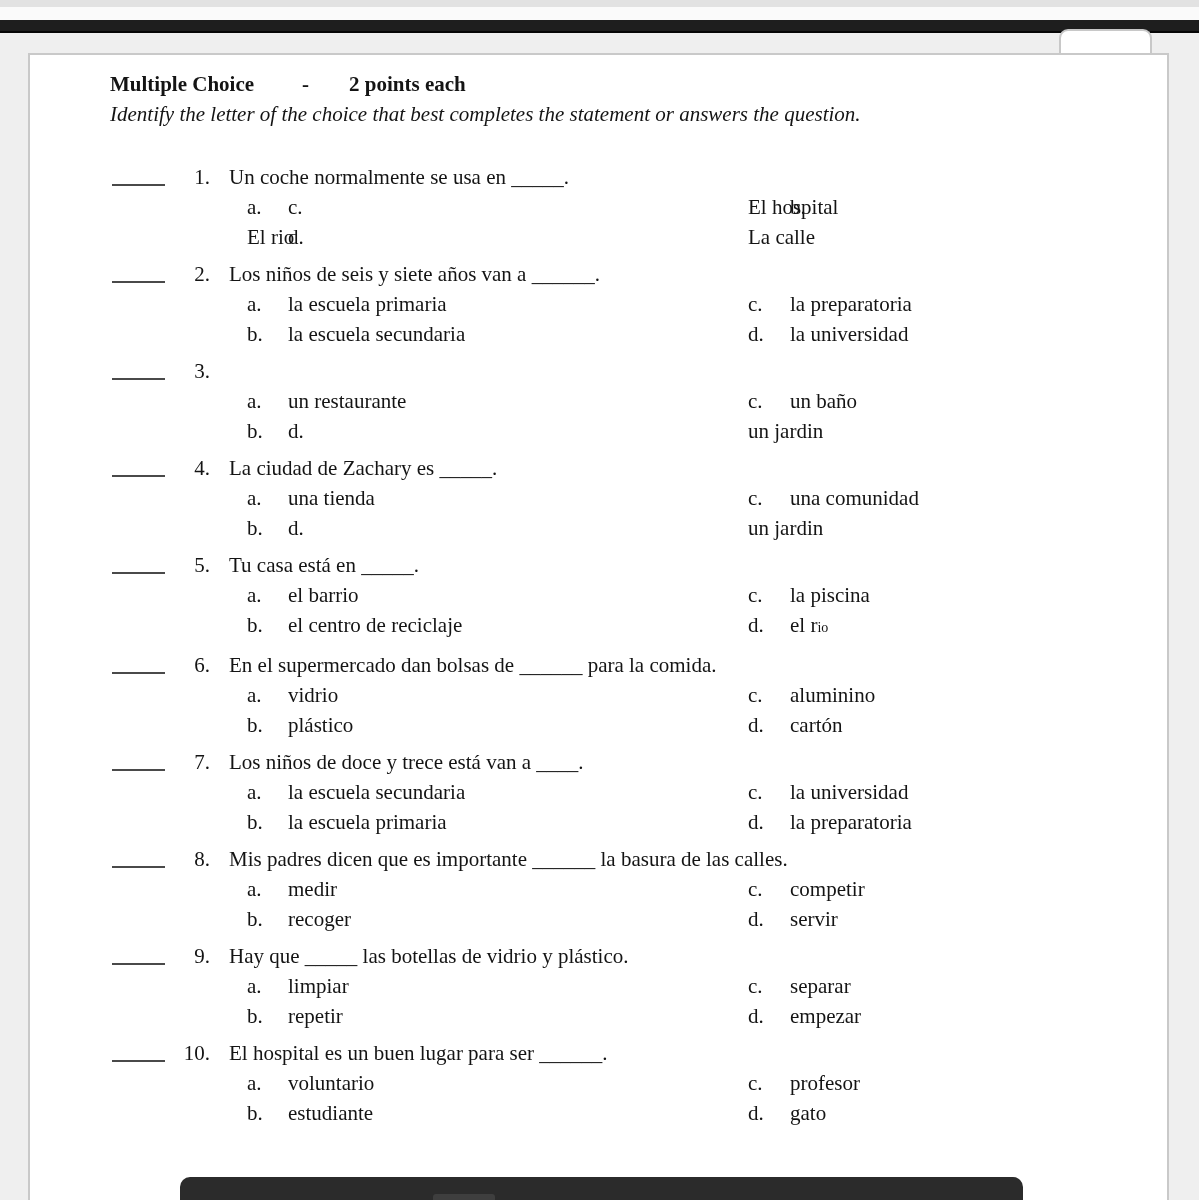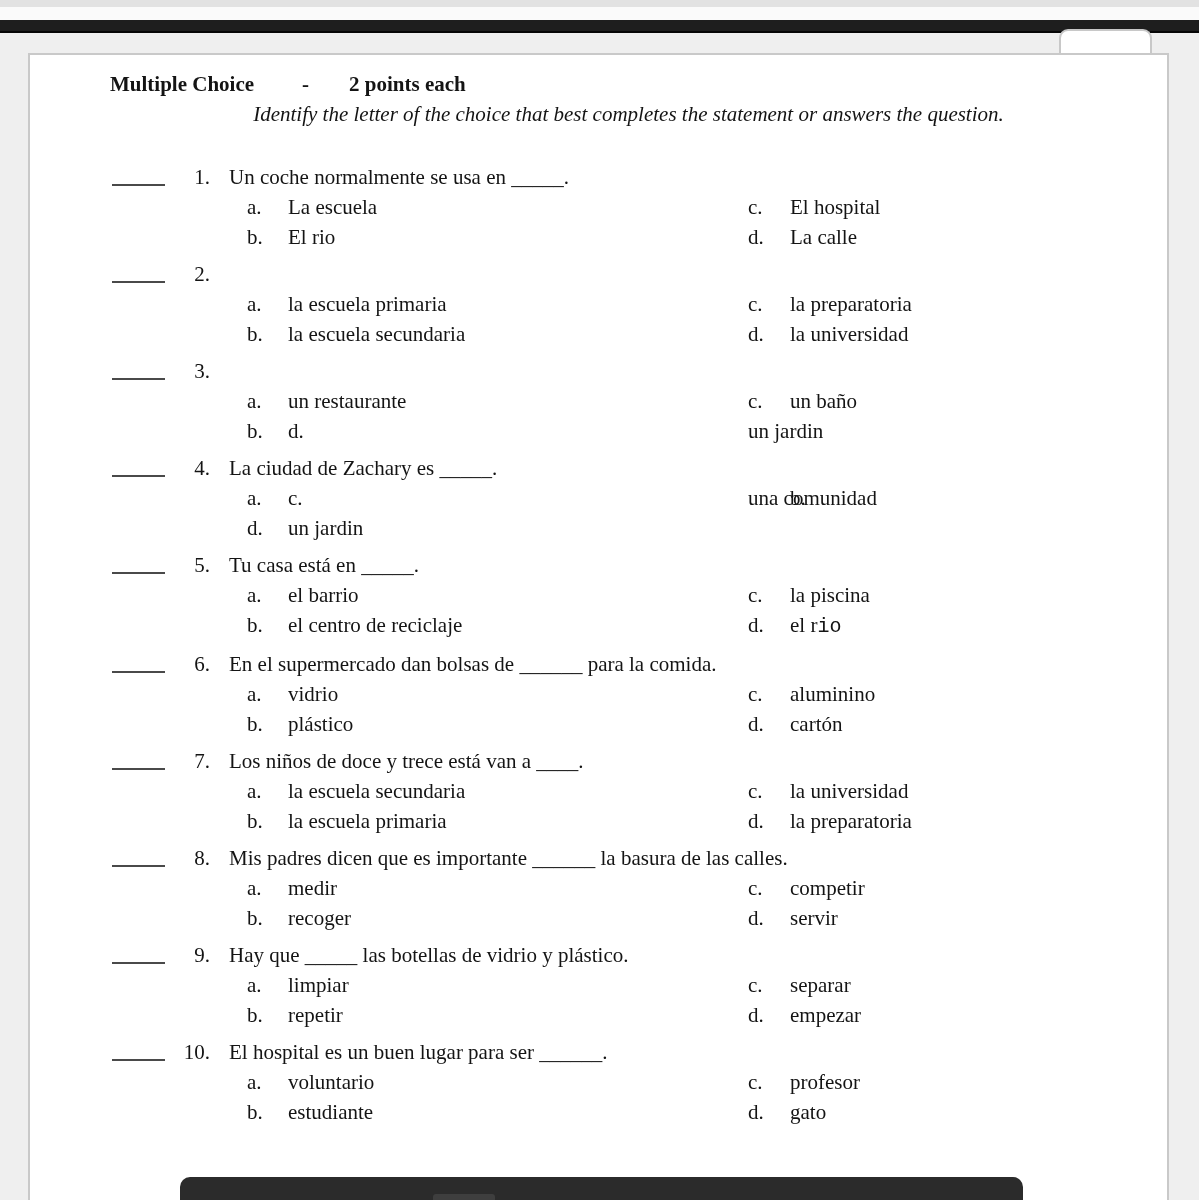--- a/index.html
+++ b/index.html
@@ -20,35 +20,35 @@
                  background: #ffffff; border: 2px solid #c8c8c8; border-bottom: none;
                  border-radius: 9px 9px 0 0; box-sizing: border-box; z-index: 4; }
 
   
   .page { position: absolute; left: 28px; top: 53px; width: 1141px; height: 1160px;
           background: #ffffff; border: 2px solid #c9c9c9; box-sizing: border-box; z-index: 1; }
   .page-content { padding: 14px 20px 0 80px; font-size: 21px; line-height: 30px; }
 
   .quiz-heading { font-weight: bold; }
   .quiz-heading .dash { display: inline-block; margin: 0 40px 0 48px; }
-  .quiz-instruction { font-style: italic; text-align: center; }
+  .quiz-instruction { font-style: italic; }
 
   .question-list { margin-top: 33px; }
   .question { margin-bottom: 7px; }
 
   .q-head { display: flex; margin-left: 2px; }
   .answer-blank { flex: none; width: 53px; height: 22px; align-self: flex-start;
                   border-bottom: 2px solid #4a4a4a; }
   .q-num  { flex: none; width: 45px; text-align: right; }
   .q-text { margin-left: 19px; white-space: nowrap; }
 
   .options { display: grid; grid-template-columns: 41px 460px 42px auto; margin-left: 137px; }
   .opt-label { }
   .opt-text  { white-space: nowrap; }
-  .sans { font-family: Liberation Mono, monospace; font-size: 20px; }
+  .sans { font-family: Liberation Serif, serif; font-size: 14px; }
 
   
   .bottom-toolbar { position: absolute; left: 180px; top: 1177px; width: 843px; height: 32px;
                     background: #2b2b2b; border-radius: 10px 10px 0 0; z-index: 5; }
   .toolbar-handle { position: absolute; left: 253px; top: 17px; width: 62px; height: 8px;
                     background: #3e3e3e; border-radius: 3px; }
 </style>
 </head>
 <body>
 
@@ -70,33 +70,33 @@
 
       <div class="question-list">
           <div class="question">
             <div class="q-head">
               <span class="answer-blank"></span>
               <span class="q-num">1.</span>
               <span class="q-text">Un coche normalmente se usa en _____.</span>
             </div>
             <div class="options">
               <span class="opt-label">a.</span>
-              <span class="opt-text">La escuela</span>
               <span class="opt-label">c.</span>
               <span class="opt-text">El hospital</span>
               <span class="opt-label">b.</span>
               <span class="opt-text">El rio</span>
               <span class="opt-label">d.</span>
               <span class="opt-text">La calle</span>
             </div>
           </div>
           <div class="question">
             <div class="q-head">
               <span class="answer-blank"></span>
               <span class="q-num">2.</span>
+              <span class="q-text">Los niños de seis y siete años van a ______.</span>
             </div>
             <div class="options">
               <span class="opt-label">a.</span>
               <span class="opt-text">la escuela primaria</span>
               <span class="opt-label">c.</span>
               <span class="opt-text">la preparatoria</span>
               <span class="opt-label">b.</span>
               <span class="opt-text">la escuela secundaria</span>
               <span class="opt-label">d.</span>
               <span class="opt-text">la universidad</span>
@@ -118,20 +118,21 @@
             </div>
           </div>
           <div class="question">
             <div class="q-head">
               <span class="answer-blank"></span>
               <span class="q-num">4.</span>
               <span class="q-text">La ciudad de Zachary es _____.</span>
             </div>
             <div class="options">
               <span class="opt-label">a.</span>
+              <span class="opt-text">una tienda</span>
               <span class="opt-label">c.</span>
               <span class="opt-text">una comunidad</span>
               <span class="opt-label">b.</span>
               <span class="opt-label">d.</span>
               <span class="opt-text">un jardin</span>
             </div>
           </div>
           <div class="question">
             <div class="q-head">
               <span class="answer-blank"></span>

